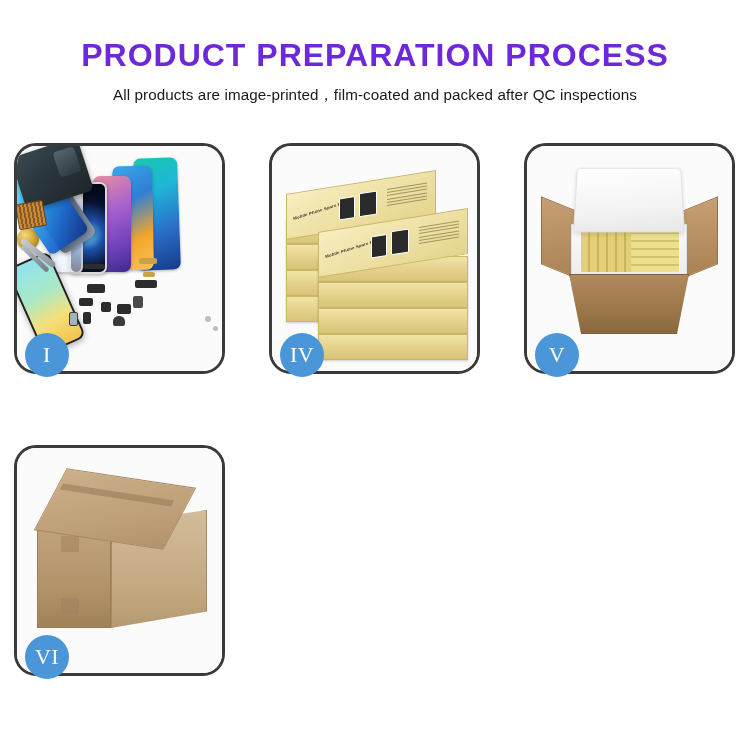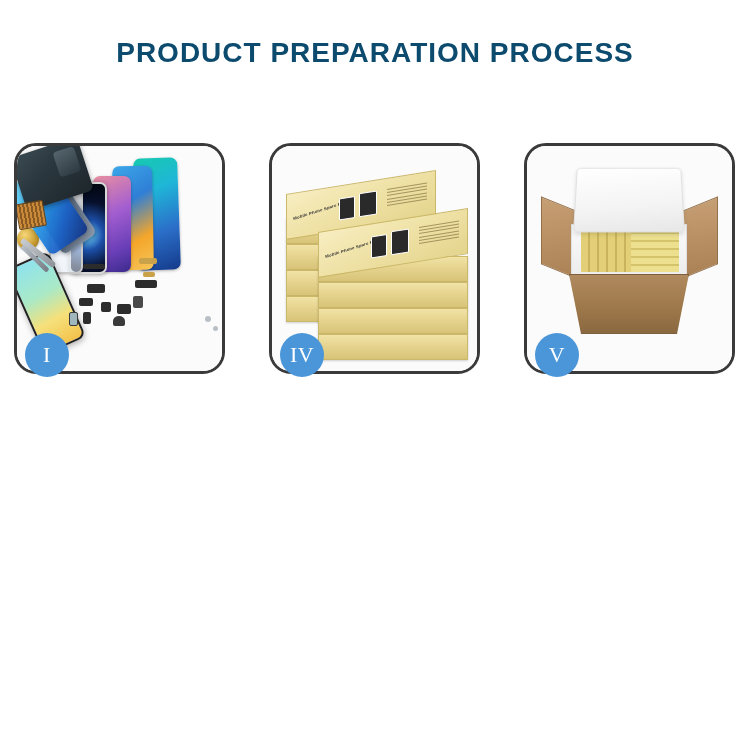--- a/index.html
+++ b/index.html
@@ -9,22 +9,22 @@
     background: #ffffff;
     font-family: "Liberation Sans", sans-serif;
     overflow: hidden;
   }
   .page { position: relative; width: 750px; height: 750px; background:#fff; }
 
   
   .header { width: 100%; text-align: center; padding-top: 38px; }
   .title {
     font-family: "Liberation Sans", sans-serif;
-    font-size: 28px; font-weight: 700; letter-spacing: 1.0px;
-    color: #0c4a6e; line-height: 1.1; white-space: nowrap;
+    font-size: 32px; font-weight: 700; letter-spacing: 1.0px;
+    color: #6d28d9; line-height: 1.1; white-space: nowrap;
   }
   .subtitle {
     margin-top: 12px;
     font-size: 15.2px; font-weight: 400; color: #1a1a1a;
     letter-spacing: 0.1px; white-space: nowrap;
   }
 
   
   .grid {
     position: absolute; left: 14px; top: 143px;
@@ -308,20 +308,21 @@
     background: rgba(160,130,95,.55);
   }
 </style>
 </head>
 <body>
 
 <div class="page">
 
   <div class="header">
     <div class="title">PRODUCT PREPARATION PROCESS</div>
+    <div class="subtitle">All products are image-printed，film-coated and packed after QC inspections</div>
   </div>
 
   <div class="grid">
 
     <div class="panel">
       <div class="panel-inner">
         <div class="scene">
           <div class="ph p1-back"></div>
           <div class="ph p1-b2"></div>
           <div class="ph p1-b3"></div>
@@ -408,15 +409,26 @@
           <div class="p5-foambox"></div>
           <div class="p5-trays"></div>
           <div class="p5-trays2"></div>
           <div class="p5-foamlid"></div>
           <div class="p5-body"></div>
         </div>
       </div>
       <div class="badge">V</div>
     </div>
 
+    <div class="panel">
+      <div class="panel-inner">
+        <div class="p6-side"></div>
+        <div class="p6-front"></div>
+        <div class="p6-top"></div>
+        <div class="p6-seam"></div>
+        <div class="p6-tape1"></div>
+        <div class="p6-tape2"></div>
+      </div>
+      <div class="badge">VI</div>
+    </div>
 
   </div>
 </div>
 
 </body></html>

